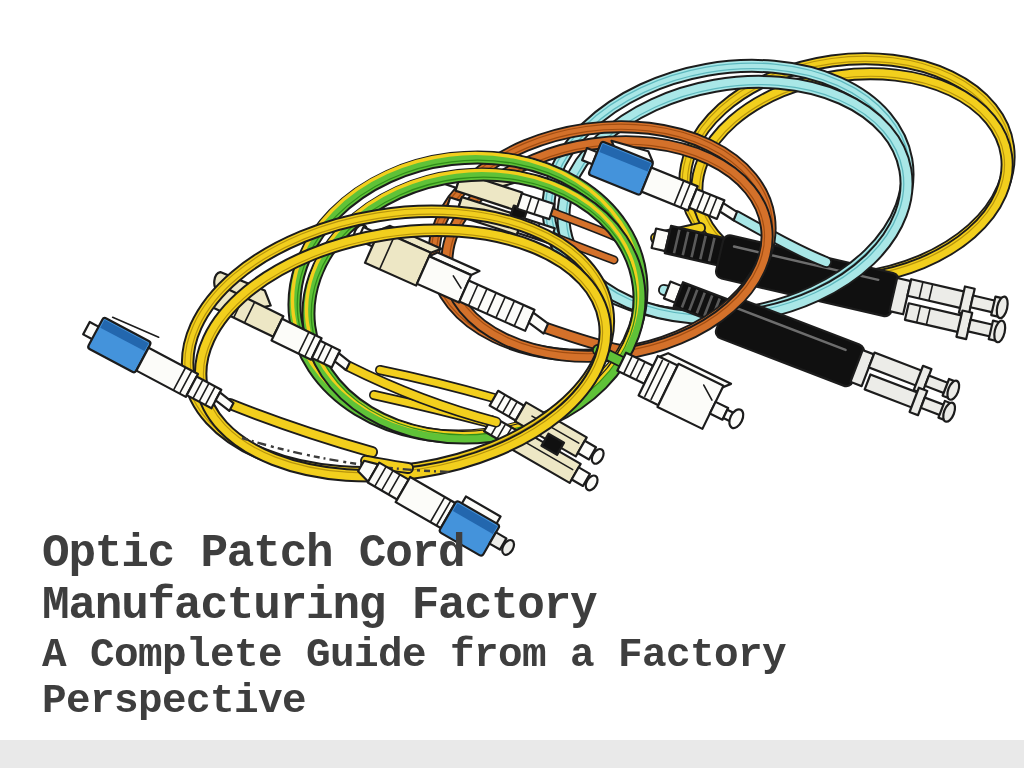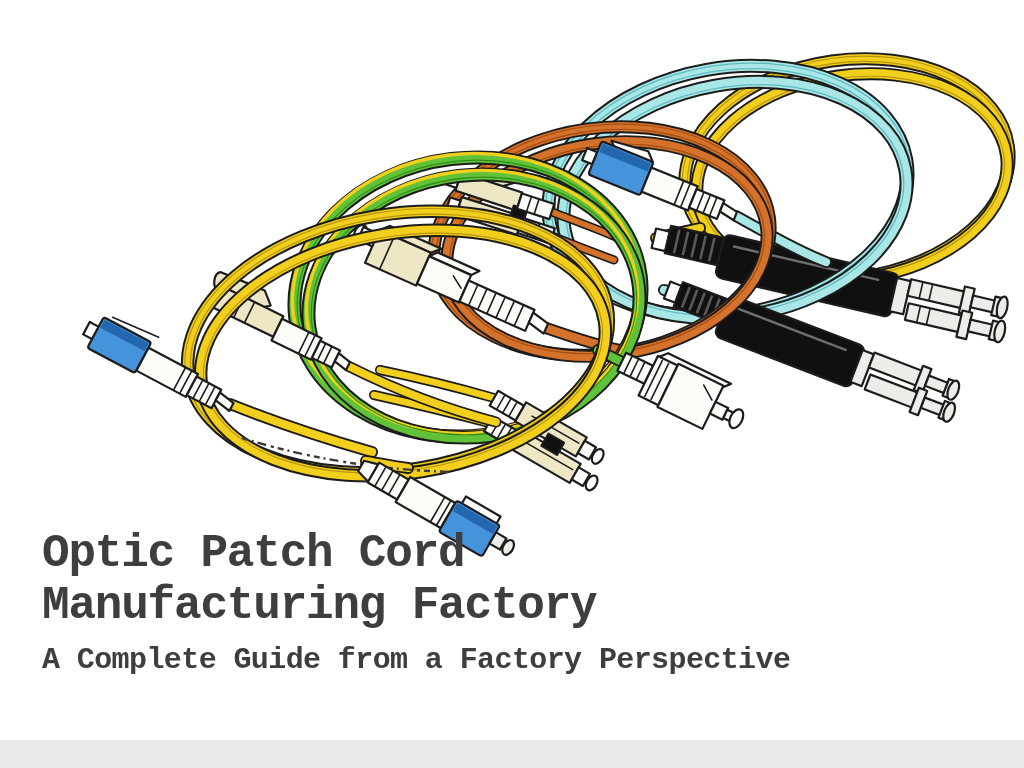--- a/index.html
+++ b/index.html
@@ -21,21 +21,21 @@
   .f-blued{fill:var(--connector-blue-dark);stroke:none;}
   .f-metal{fill:var(--metal);stroke:var(--ink);stroke-width:2.2;stroke-linejoin:round;}
   .f-black{fill:var(--black-body);stroke:var(--ink);stroke-width:2.2;stroke-linejoin:round;}
   .ln{stroke:var(--ink);stroke-width:1.6;fill:none;stroke-linecap:round;}
   .rib{stroke:#5a5a5a;stroke-width:2.6;fill:none;}
   .hlb{stroke:#6d6d6d;stroke-width:2.4;fill:none;stroke-linecap:round;}
   .print{stroke:#3c3c3c;stroke-width:2.4;fill:none;stroke-dasharray:6 4 2 4 9 5 3 4;}
 
   .title-block{position:absolute;left:42px;top:528px;color:var(--text,#3e3e3e);}
   .t1{font-size:46px;font-weight:700;line-height:52px;letter-spacing:-1.2px;}
-  .t2{font-size:30px;font-weight:700;letter-spacing:-.6px;margin-top:11px;}
+  .t2{font-size:41px;font-weight:700;letter-spacing:-.6px;}
 </style>
 </head>
 <body>
 
 <div class="stage">
 
 <svg width="1024" height="768" viewBox="0 0 1024 768">
 
   <g>
     <ellipse class="ol" stroke-width="13" cx="847" cy="169" rx="163" ry="109" transform="rotate(-8 847 169)"></ellipse>

